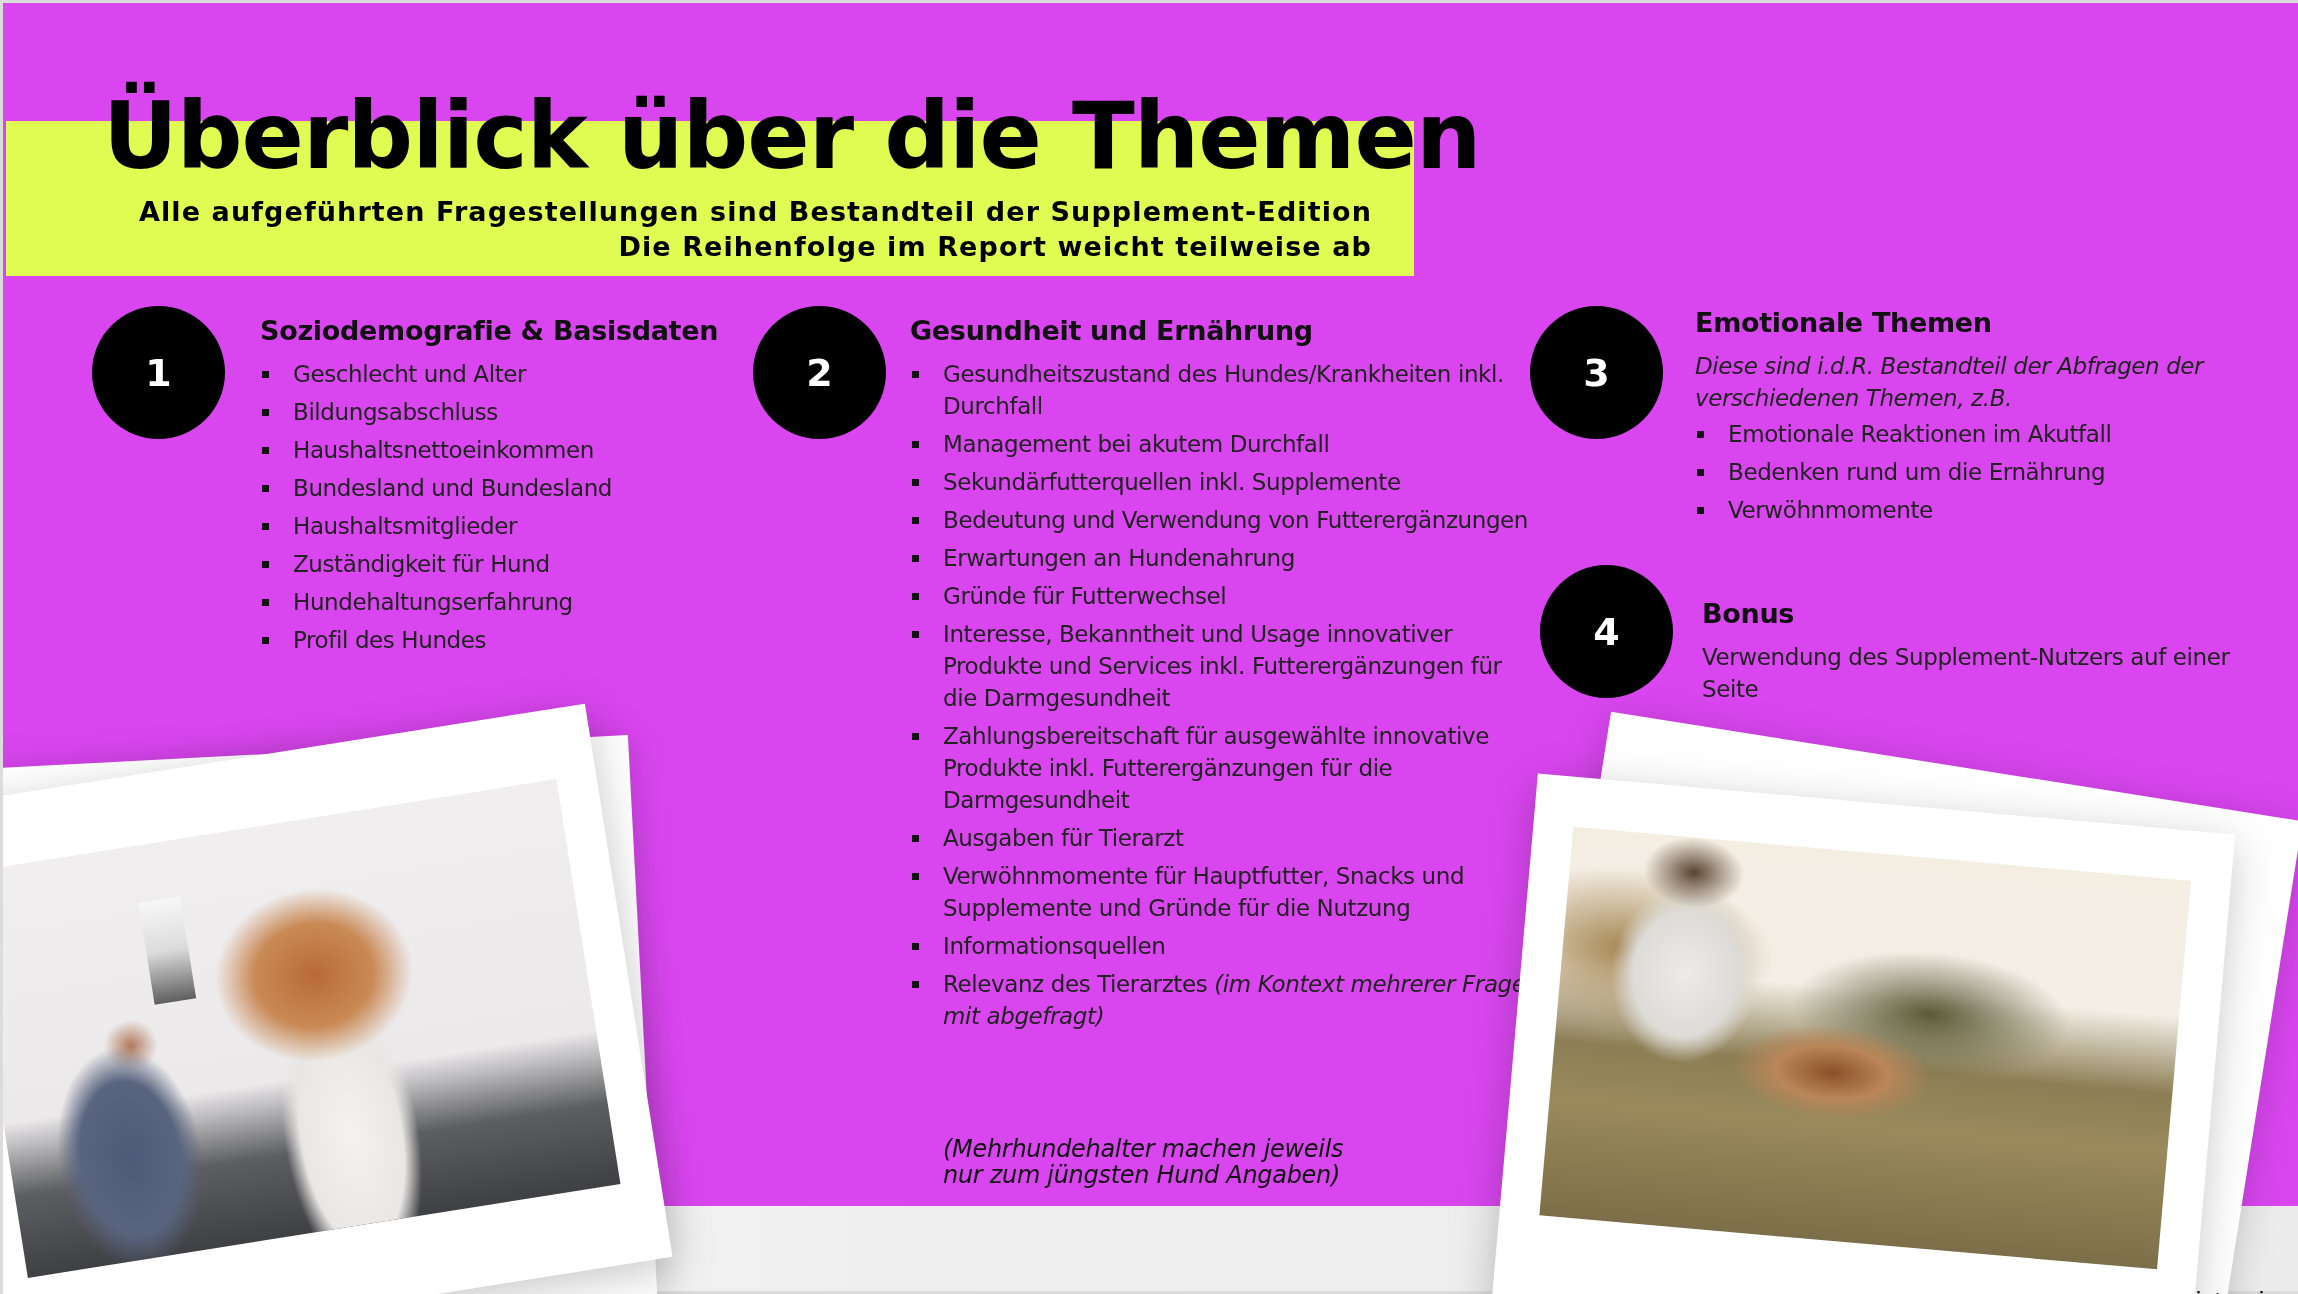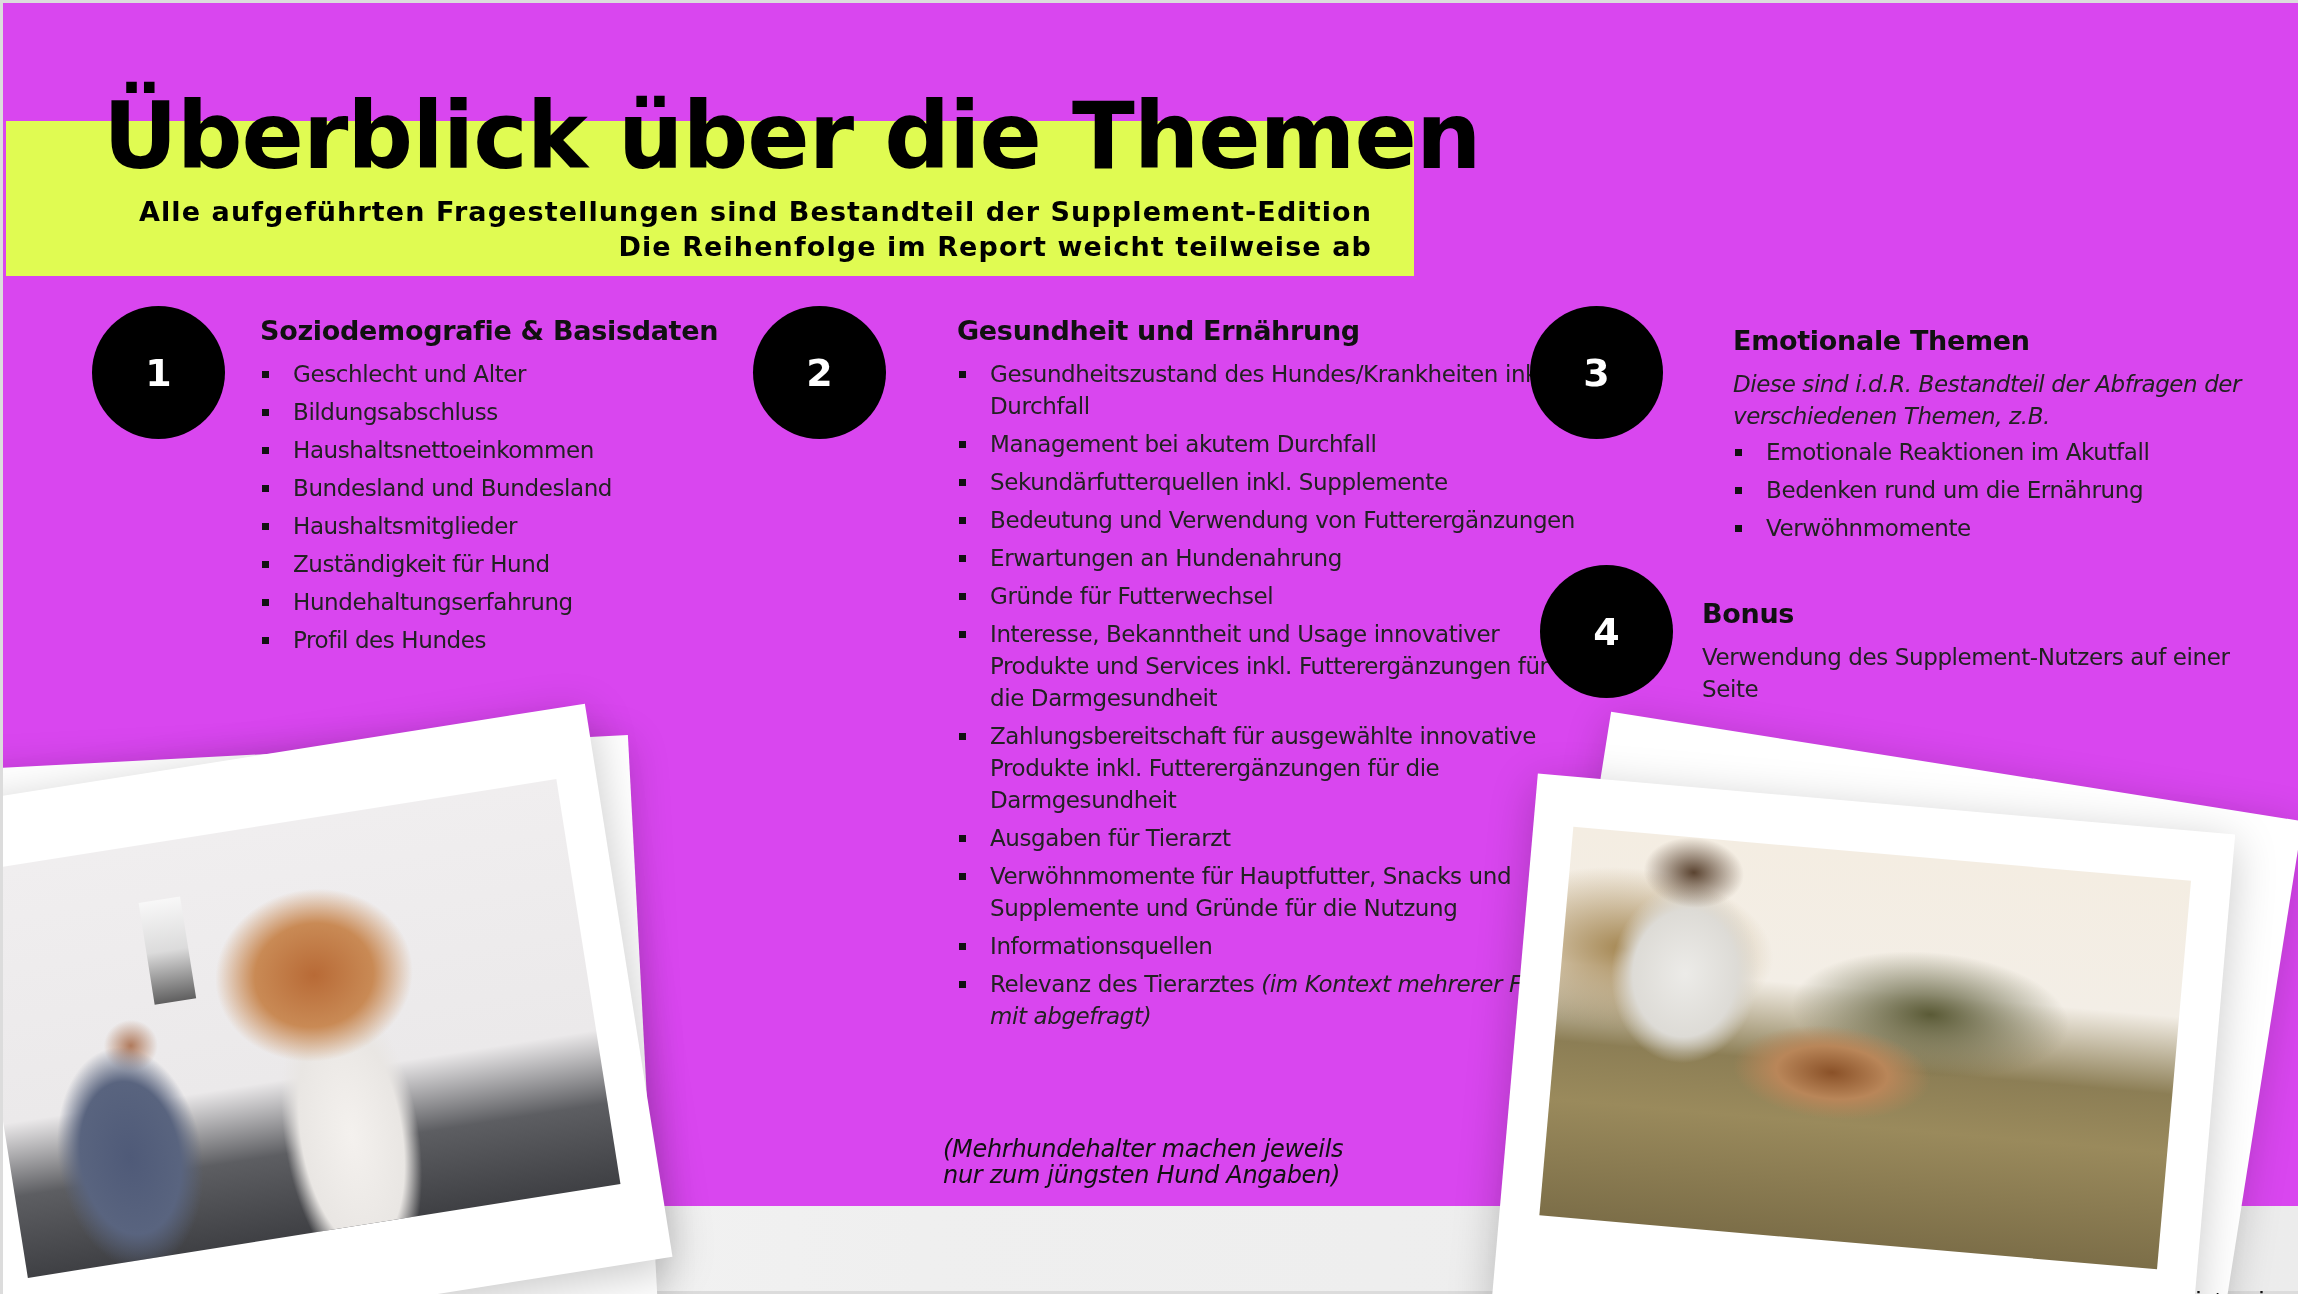--- a/index.html
+++ b/index.html
@@ -146,21 +146,21 @@
       <li>Haushaltsnettoeinkommen</li>
       <li>Bundesland und Bundesland</li>
       <li>Haushaltsmitglieder</li>
       <li>Zuständigkeit für Hund</li>
       <li>Hundehaltungserfahrung</li>
       <li>Profil des Hundes</li>
     </ul>
   </div>
 
   <div class="num-circle" style="left:750px; top:303px;">2</div>
-  <div class="section" style="left:907px; top:314px; width:630px;margin-left:47px;">
+  <div class="section" style="left:907px; top:314px; width:630px;">
     <h2>Gesundheit und Ernährung</h2>
     <ul>
       <li>Gesundheitszustand des Hundes/Krankheiten inkl. Durchfall</li>
       <li>Management bei akutem Durchfall</li>
       <li>Sekundärfutterquellen inkl. Supplemente</li>
       <li>Bedeutung und Verwendung von Futterergänzungen</li>
       <li>Erwartungen an Hundenahrung</li>
       <li>Gründe für Futterwechsel</li>
       <li>Interesse, Bekanntheit und Usage innovativer Produkte und Services inkl. Futterergänzungen für die Darmgesundheit</li>
       <li>Zahlungsbereitschaft für ausgewählte innovative Produkte inkl. Futterergänzungen für die Darmgesundheit</li>
@@ -169,21 +169,21 @@
       <li>Informationsquellen</li>
       <li><span>Relevanz des Tierarztes </span><em>(im Kontext mehrerer Fragen mit abgefragt)</em></li>
     </ul>
   </div>
   <div class="note">
     <div>(Mehrhundehalter machen jeweils</div>
     <div>nur zum jüngsten Hund Angaben)</div>
   </div>
 
   <div class="num-circle" style="left:1527px; top:303px;">3</div>
-  <div class="section" style="left:1692px; top:324px; width:560px;margin-left:38px;">
+  <div class="section" style="left:1692px; top:306px; width:560px;">
     <h2>Emotionale Themen</h2>
     <p class="intro">Diese sind i.d.R. Bestandteil der Abfragen der verschiedenen Themen, z.B.</p>
     <ul>
       <li>Emotionale Reaktionen im Akutfall</li>
       <li>Bedenken rund um die Ernährung</li>
       <li>Verwöhnmomente</li>
     </ul>
   </div>
 
   <div class="num-circle" style="left:1537px; top:562px;">4</div>

